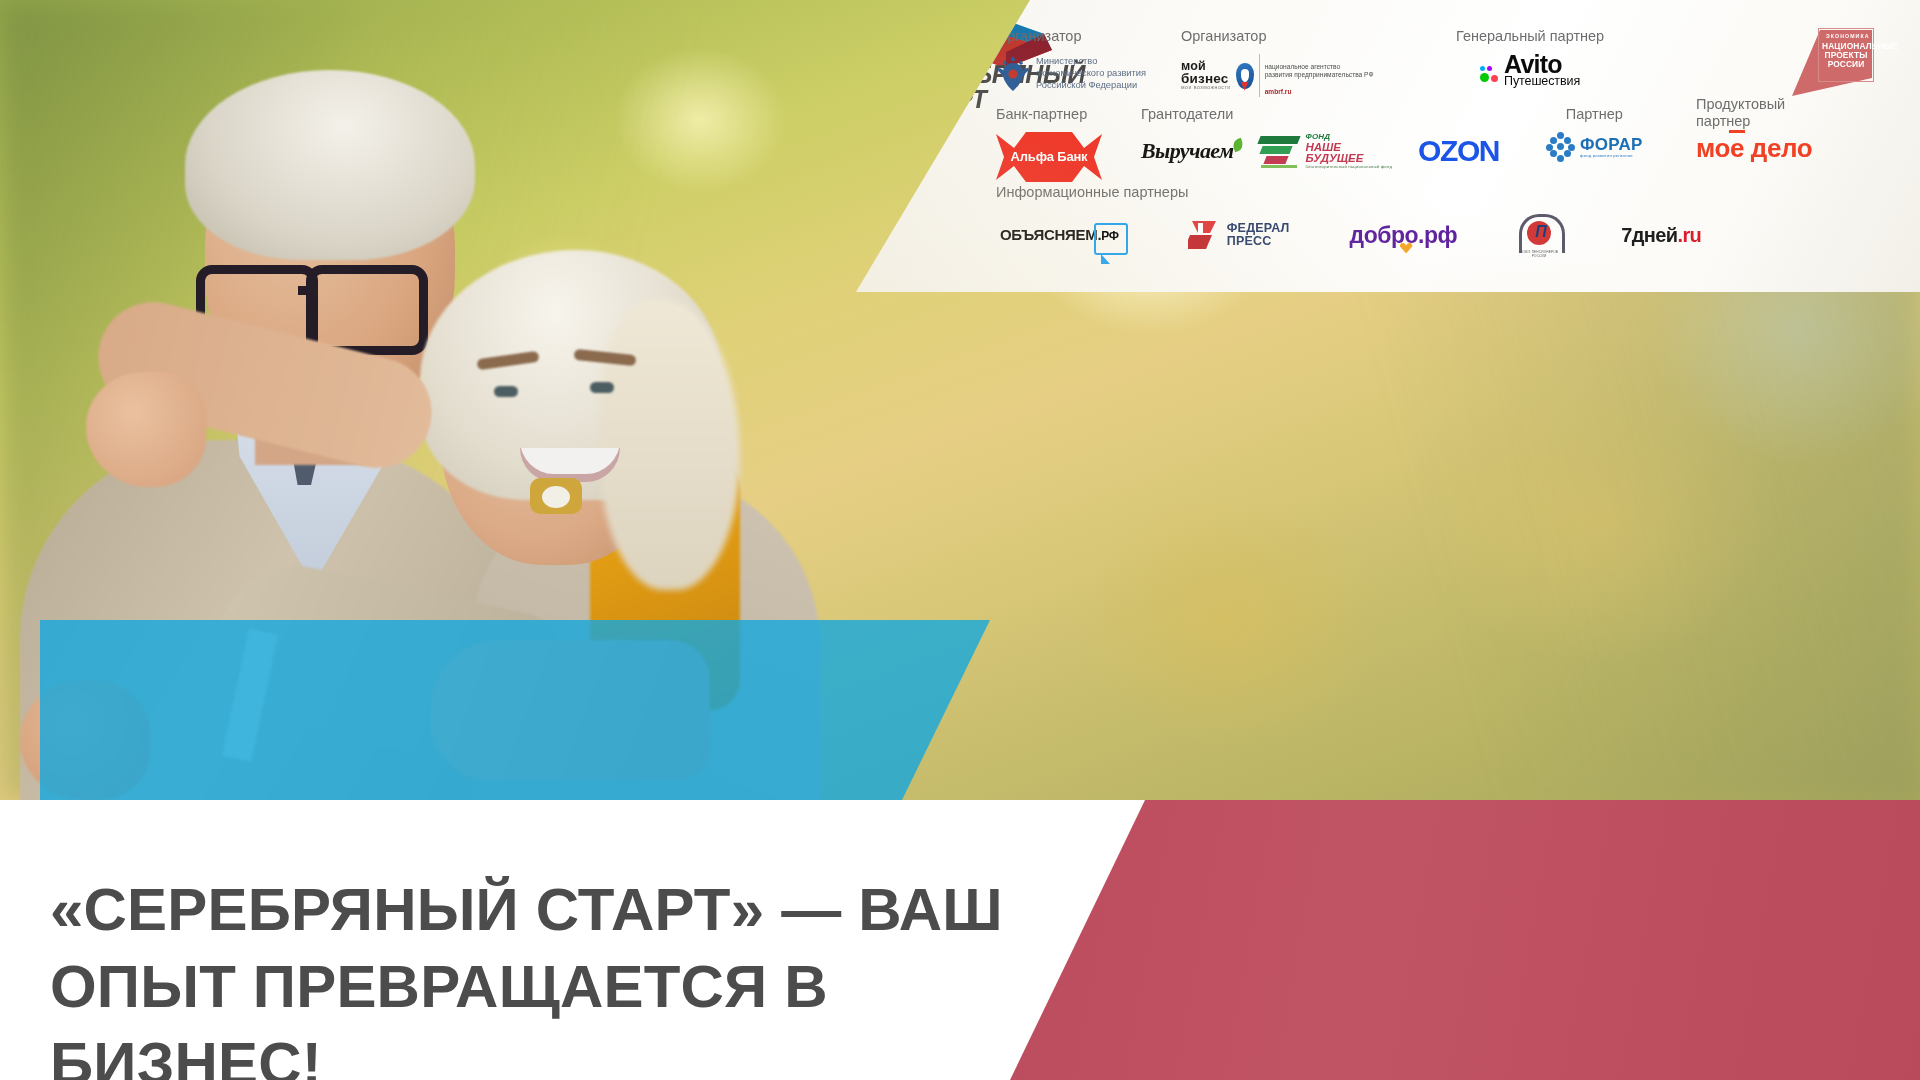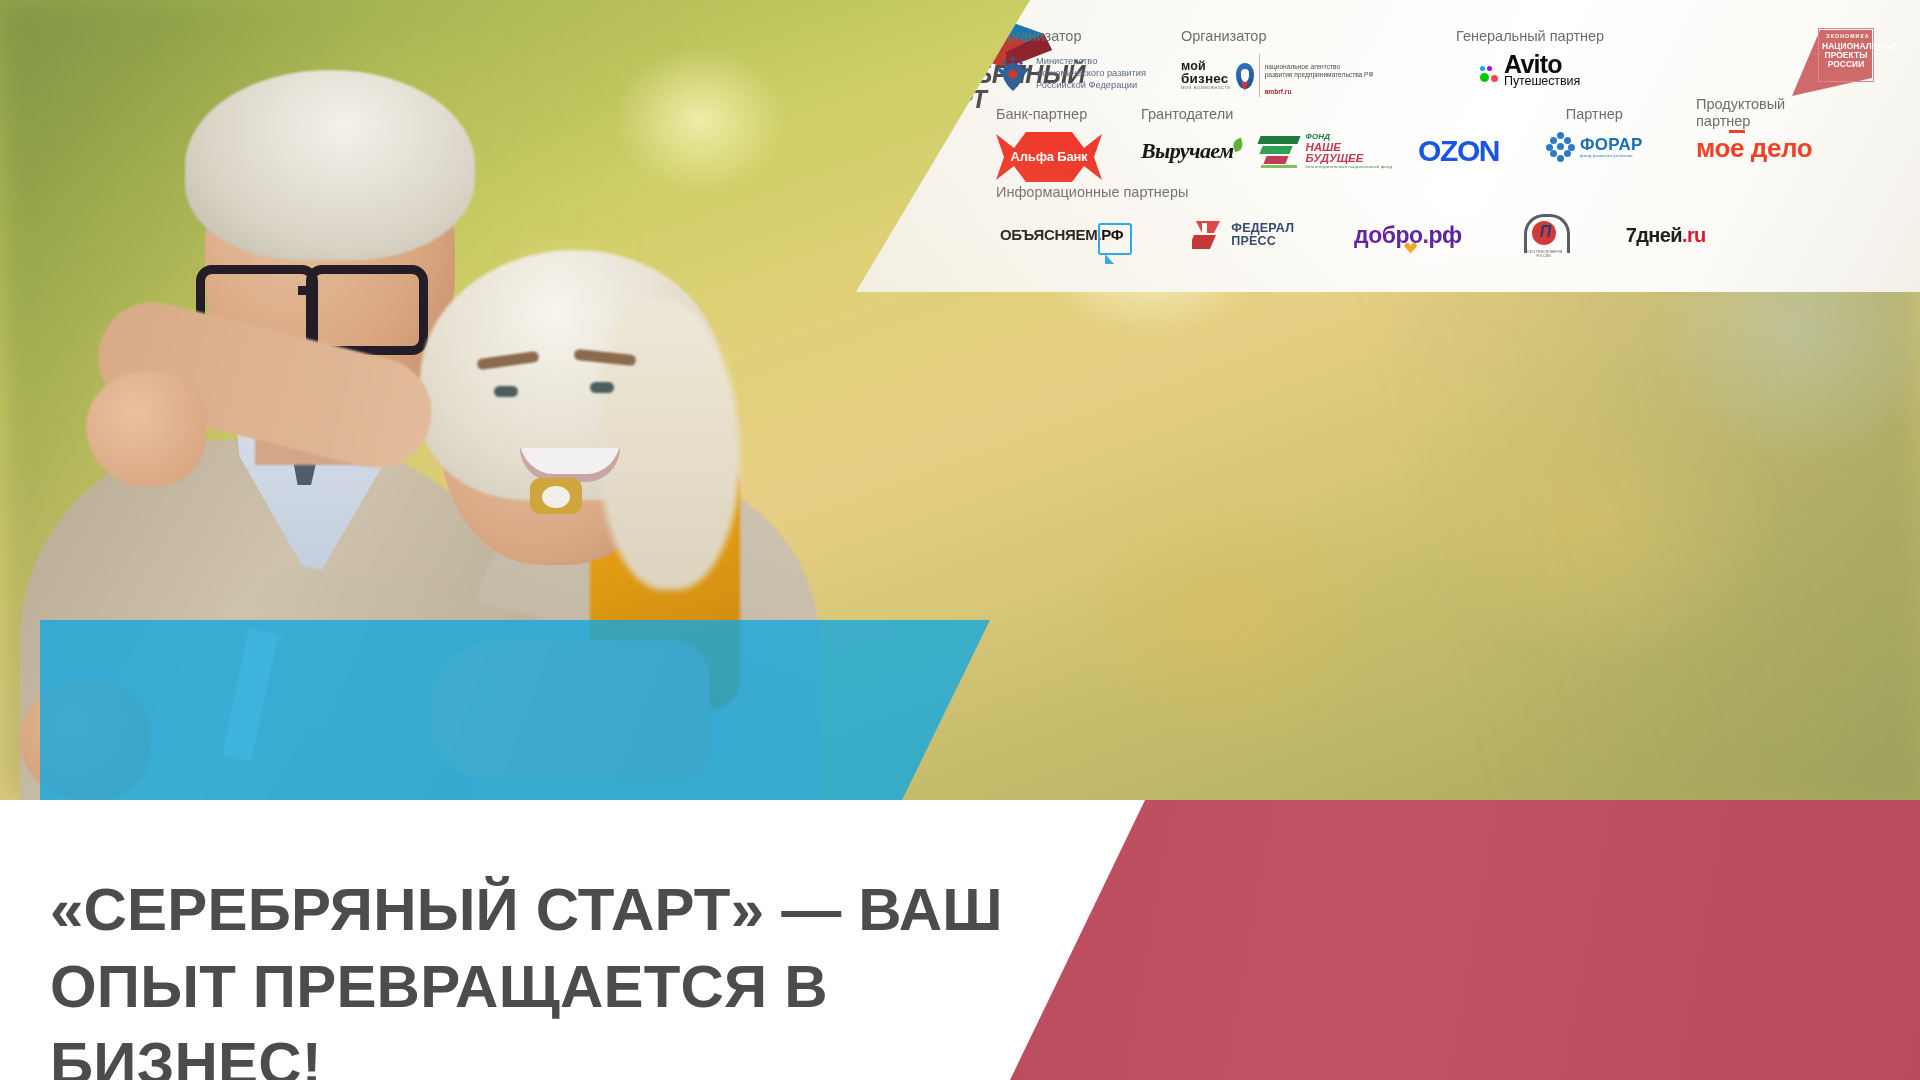--- a/index.html
+++ b/index.html
@@ -415,21 +415,21 @@
         </div>
       </div>
     </div>
 
     <div class="pbox" style="left:140px;top:184px;width:900px;">
       <div class="pcap">Информационные партнеры</div>
       <div class="plogo" style="gap:60px;align-items:center;margin-top:11px;">
 
         <div class="obr">
           <span class="bub"></span>
-          <span>ОБЪЯСНЯЕМ.</span><span class="rf" style="font-size:15px;font-weight:bold;">РФ</span>
+          <span>ОБЪЯСНЯЕМ.</span><span class="rf" style="font-size:12px;font-weight:bold;">РФ</span>
         </div>
 
         <div class="fp">
           <div class="fp-m">
             <svg width="34" height="36" viewBox="0 0 34 36">
               <path d="M4 4 h24 l-6 12 H10 Z" fill="#e03a3a"></path>
               <path d="M2 18 h22 l-6 14 H-4 Z" fill="#c2282d"></path>
               <rect x="10" y="6" width="5" height="10" fill="#fff"></rect>
             </svg>
           </div>

